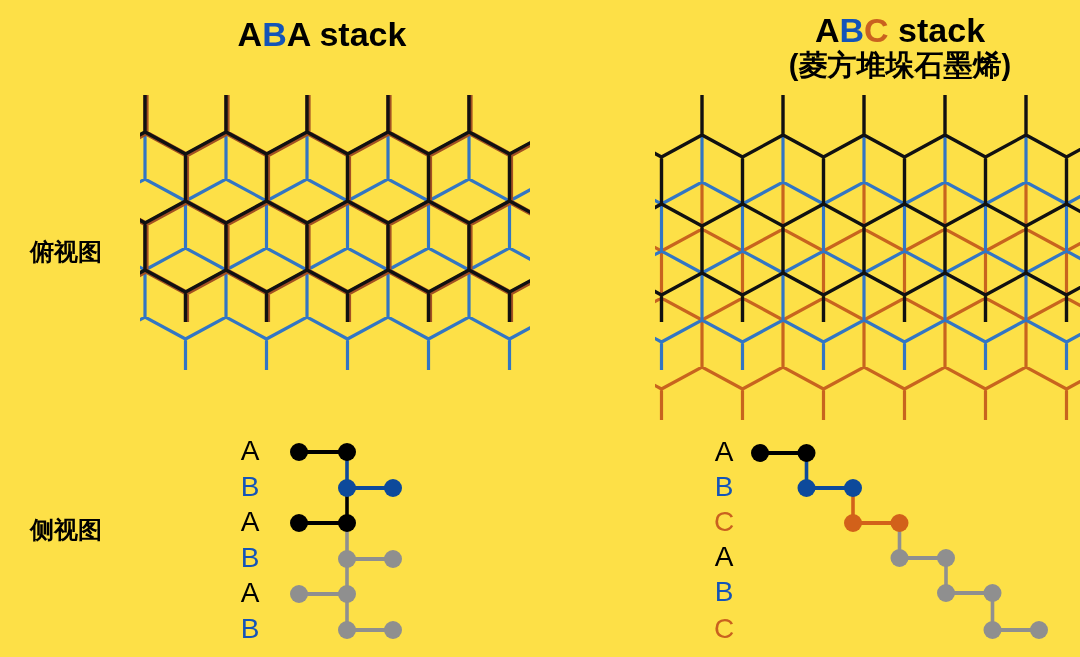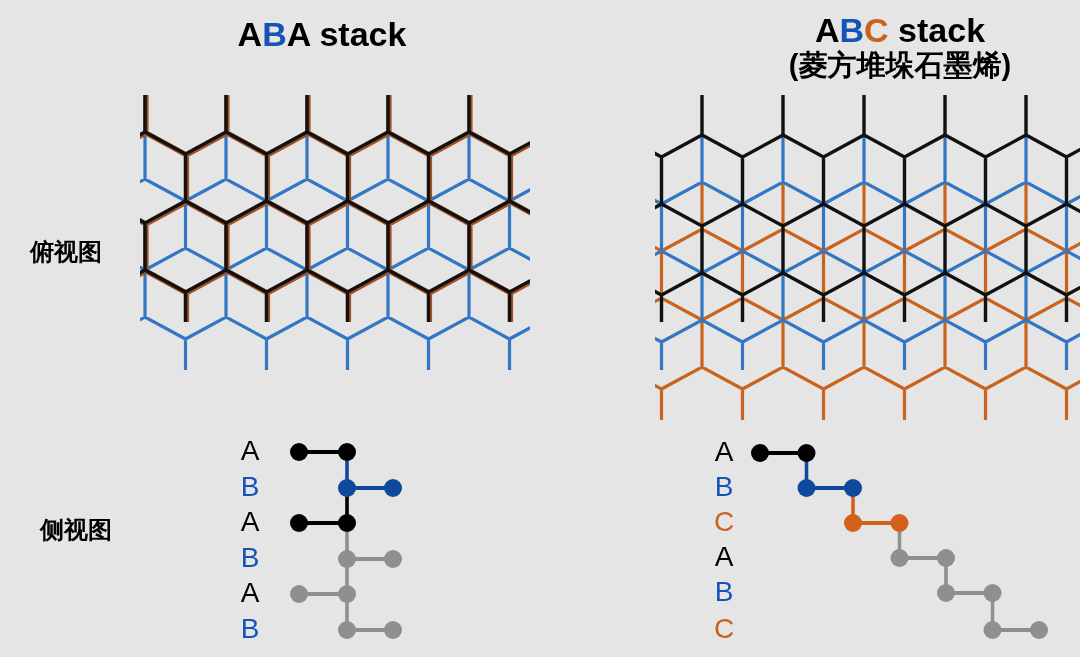--- a/index.html
+++ b/index.html
@@ -1,24 +1,24 @@
 <!DOCTYPE html>
 <html><head>
 <meta charset="utf-8">
 <style>
   html,body{margin:0;padding:0;background:#ffffff;}
-  .canvas{position:relative;width:1080px;height:657px;background:#e5e5e5;overflow:hidden;
+  .canvas{position:relative;width:1080px;height:657px;background:#fde047;overflow:hidden;
           font-family:"Liberation Sans","DejaVu Sans",sans-serif;}
   .title{position:absolute;text-align:center;font-weight:bold;font-size:34px;line-height:1.1;color:#000;}
   .title-left{left:142px;top:16px;width:360px;}
   .title-right{left:712px;top:12px;width:376px;}
   .subtitle{font-size:29px;font-weight:bold;margin-top:1px;letter-spacing:0px;}
   .view-label{position:absolute;width:120px;text-align:center;font-weight:bold;font-size:24px;color:#000;}
   .label-top{left:6px;top:236px;}
-  .label-side{left:16px;top:514px;}
+  .label-side{left:6px;top:514px;}
   .stack-letter{position:absolute;font-size:28px;font-weight:500;transform:translate(-50%,-50%);
                 line-height:1;}
   svg{position:absolute;left:0;top:0;}
 </style>
 </head>
 <body>
 
 <div class="canvas">
 
   <div class="title title-left">

